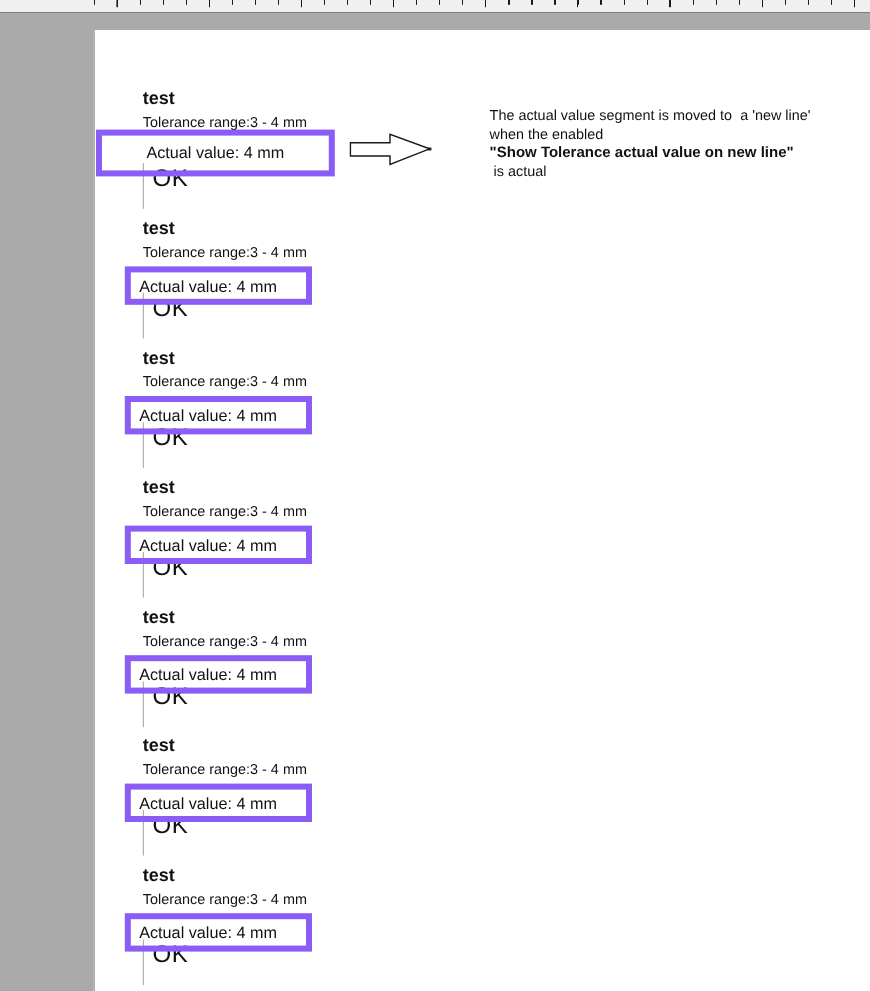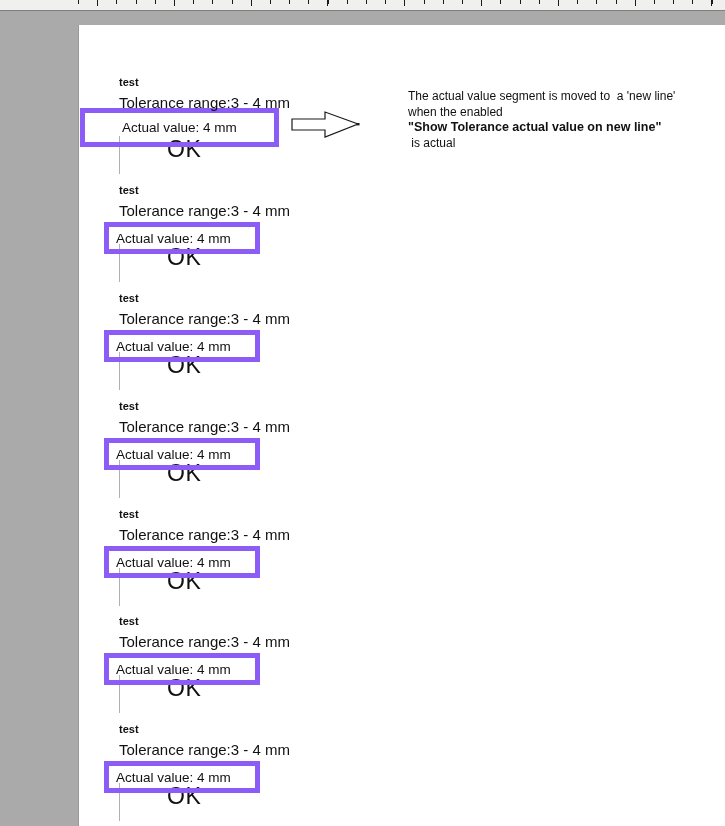--- a/index.html
+++ b/index.html
@@ -24,43 +24,43 @@
   }
   
   .page{
     position:absolute;left:78px;top:25px;width:647px;height:801px;
     background:#ffffff;border-left:1px solid #9a9a9a;
   }
   
   .block{position:absolute;left:0;width:100%;height:107px;}
   .block .t-name{
     position:absolute;left:40px;top:-3px;
-    font-size:11px;line-height:15px;font-weight:bold;white-space:pre;
+    font-size:15px;line-height:15px;font-weight:bold;white-space:pre;
   }
   .block .t-tol{
     position:absolute;left:40px;top:16px;z-index:2;
-    font-size:15px;line-height:17px;white-space:pre;
+    font-size:12px;line-height:17px;white-space:pre;
   }
   .block .vbox{
     position:absolute;left:25px;top:36px;width:146px;height:22px;z-index:1;
     border:5px solid #8b5cf6;background:transparent;
     display:flex;align-items:center;
   }
   .block .vbox span{
     padding-left:7px;font-size:13.5px;white-space:pre;
   }
   .block.first .vbox{left:1px;top:30px;width:189px;height:29px;}
   .block.first .vbox span{padding-left:37px;}
   .block .vline{
     position:absolute;left:40px;top:58px;width:1px;height:38px;
     background:#b0b0b0;
   }
   .block .t-ok{
     position:absolute;left:48px;top:56px;
-    font-size:23px;line-height:30px;letter-spacing:0.5px;white-space:pre;margin-left:40px;
+    font-size:20px;line-height:30px;letter-spacing:0.5px;white-space:pre;
   }
   
   .arrow-wrap{position:absolute;left:212px;top:85px;width:70px;height:30px;}
   .annotation{
     position:absolute;left:329px;top:64px;width:320px;
     font-size:12px;line-height:15.5px;white-space:pre;
   }
   .annotation .ann-line{white-space:pre;}
   .annotation .ann-line.bold{font-weight:bold;font-size:12.5px;}
 </style>

